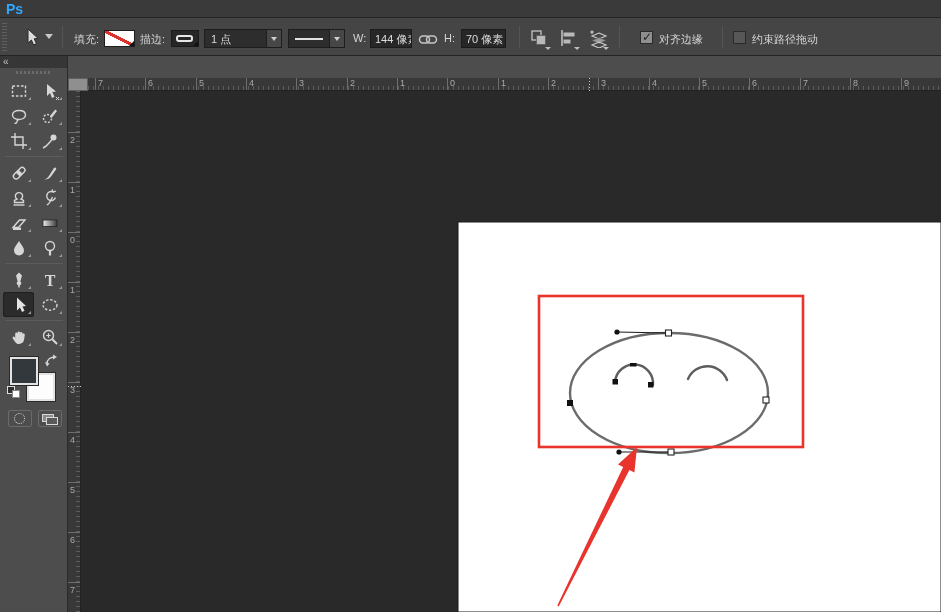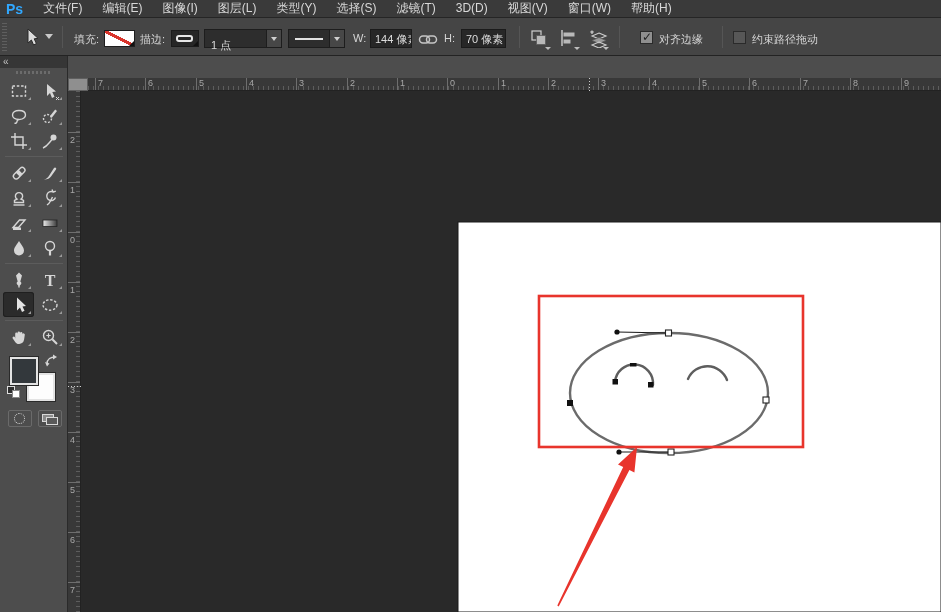--- a/index.html
+++ b/index.html
@@ -26,21 +26,21 @@
   .preset-caret{position:absolute;left:45px;top:16px;width:0;height:0;
     border-left:4px solid transparent;border-right:4px solid transparent;border-top:5px solid #c9c9c9;}
   .fill-swatch{position:absolute;left:104px;top:12px;width:31px;height:17px;background:#fff;
     border:1px solid #1e1e1e;
     background-image:linear-gradient(to top right,transparent 44%,#d9342b 44%,#d9342b 56%,transparent 56%);}
   .stroke-swatch{position:absolute;left:171px;top:12px;width:28px;height:17px;background:#262626;border:1px solid #1b1b1b;}
   .stroke-swatch .pill{position:absolute;left:4px;top:4px;width:17px;height:7px;border:2px solid #e6e6e6;border-radius:3px;}
   .swatch-corner{position:absolute;right:0;bottom:0;width:0;height:0;
     border-left:5px solid transparent;border-bottom:5px solid #111;}
   .combo{position:absolute;top:11px;height:19px;background:#2d2d2d;border:1px solid #1d1d1d;}
-  .combo .val{position:absolute;left:6px;top:8px;font-size:11px;color:#d8d8d8;white-space:nowrap;}
+  .combo .val{position:absolute;left:6px;top:2px;font-size:11px;color:#d8d8d8;white-space:nowrap;}
   .combo .caret-box{position:absolute;right:0;top:0;width:15px;height:100%;background:#474747;border-left:1px solid #1d1d1d;}
   .combo .caret-box:after{content:"";position:absolute;left:4px;top:7px;width:0;height:0;
     border-left:3.5px solid transparent;border-right:3.5px solid transparent;border-top:4px solid #cfcfcf;}
   .line-preview{position:absolute;left:6px;top:8px;width:28px;height:2px;background:#e2e2e2;}
   .num-field{position:absolute;top:11px;height:19px;background:#272727;border:1px solid #1b1b1b;
     overflow:hidden;}
   .num-field .val{position:absolute;left:4px;top:2px;font-size:11px;color:#dedede;white-space:nowrap;}
   .opt-btn{position:absolute;top:10px;width:24px;height:22px;}
   .opt-btn svg{position:absolute;left:0;top:0;}
   .opt-btn .mini-caret{position:absolute;right:1px;bottom:0;width:0;height:0;
@@ -103,33 +103,20 @@
   
   .viewport{position:absolute;left:81px;top:91px;width:860px;height:521px;background:#292929;}
 </style>
 </head>
 <body>
 
 <div id="app">
 
   <div class="menu-bar">
     <span class="ps-logo">Ps</span>
-    <nav id="menu-items" style="display:flex;">
-        <span class="menu-item">文件(F)</span>
-        <span class="menu-item">编辑(E)</span>
-        <span class="menu-item">图像(I)</span>
-        <span class="menu-item">图层(L)</span>
-        <span class="menu-item">类型(Y)</span>
-        <span class="menu-item">选择(S)</span>
-        <span class="menu-item">滤镜(T)</span>
-        <span class="menu-item">3D(D)</span>
-        <span class="menu-item">视图(V)</span>
-        <span class="menu-item">窗口(W)</span>
-        <span class="menu-item">帮助(H)</span>
-      </nav>
   </div>
 
   <div class="options-bar">
     <div class="opt-grip"></div>
     <svg class="preset-arrow" width="22" height="20" viewBox="0 0 22 20">
       <path d="M8,2 L8,16 L11.4,13 L13.6,18 L16.4,16.6 L14.2,11.8 L18,11.3 Z" fill="#dcdcdc" stroke="#2a2a2a" stroke-width="1"></path>
     </svg>
     <div class="preset-caret"></div>
     <div class="opt-sep" style="left:62px"></div>
 

